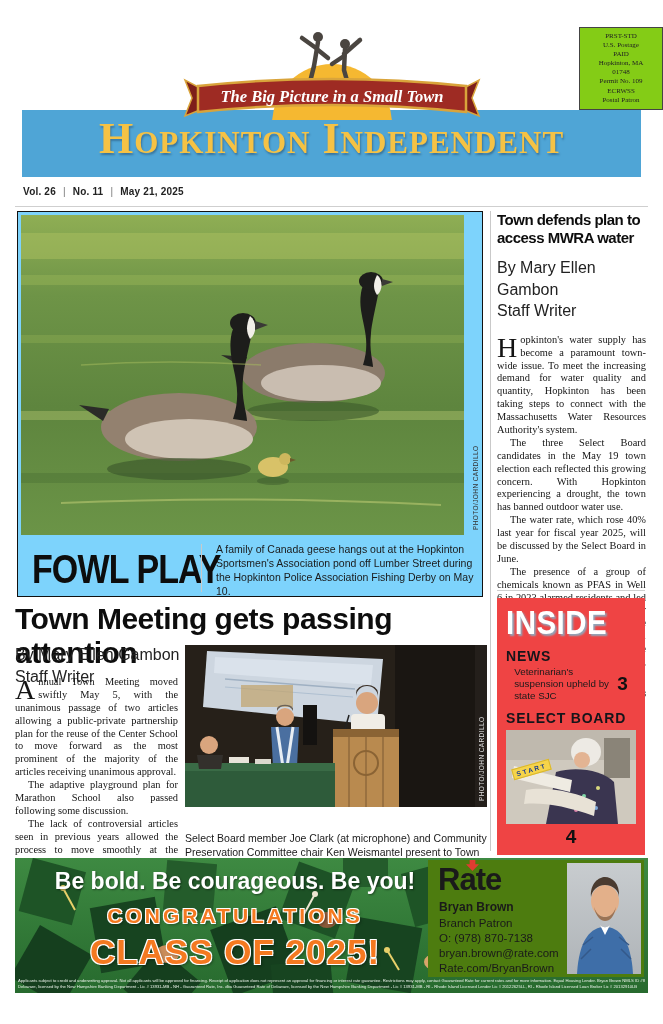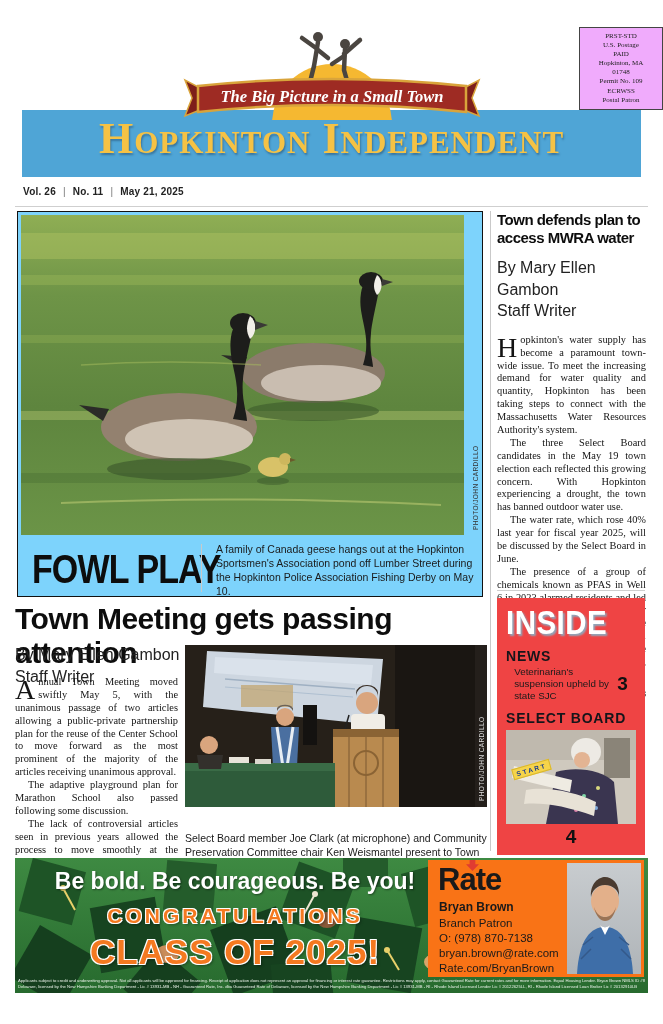--- a/index.html
+++ b/index.html
@@ -1,21 +1,21 @@
 <!DOCTYPE html>
 <html><head>
 <meta charset="utf-8">
 <style>
   html,body{margin:0;padding:0;background:#e9e9e9;}
   #page{position:relative;width:663px;height:1024px;background:#ffffff;margin:0 auto;
         font-family:"Liberation Sans",sans-serif;overflow:hidden;color:#111;}
   .abs{position:absolute;}
 
   
-  .mailbox{left:579px;top:27px;width:78px;border:1px solid #444;background:#f0abfc;
+  .mailbox{left:579px;top:27px;width:78px;border:1px solid #444;background:#84cc16;
            font-family:"Liberation Serif",serif;font-size:7px;line-height:1.3;
            text-align:center;padding:4px 2px;color:#222;}
 
   
   .mast-bar{left:22px;top:110px;width:619px;height:67px;background:#4FA5D6;}
   .mast-title{left:22px;top:113px;width:619px;text-align:center;
               font-family:"Liberation Serif",serif;font-variant:small-caps;
               font-weight:bold;font-size:44px;letter-spacing:1px;color:#F5C245;
               text-shadow:1px 2px 2px rgba(30,60,90,.45);}
   .logo-svg{left:182px;top:24px;width:300px;height:96px;}
@@ -62,21 +62,21 @@
                 letter-spacing:2px;padding:1px 3px;border:1px solid #d8b62e;}
 
   
   .ad{left:15px;top:858px;width:633px;height:135px;overflow:hidden;}
   .ad-line1{left:0;top:10px;width:440px;text-align:center;font-size:23px;font-weight:bold;color:#fff;
             text-shadow:1px 1px 2px rgba(0,0,0,.45);}
   .outline-orange{color:#F47920;
       text-shadow:-1px -1px 0 #fff,1px -1px 0 #fff,-1px 1px 0 #fff,1px 1px 0 #fff,2px 2px 3px rgba(0,0,0,.35);}
   .ad-line2{left:0;top:46px;width:440px;text-align:center;font-size:21px;font-weight:bold;letter-spacing:3px;}
   .ad-line3{left:0;top:74px;width:440px;text-align:center;font-size:35px;font-weight:bold;letter-spacing:1px;}
-  .ad-panel{left:413px;top:2px;width:216px;height:117px;background:#f97316;}
+  .ad-panel{left:413px;top:2px;width:216px;height:117px;background:#4d7c0f;}
   .rate-logo{position:absolute;left:10px;top:2px;font-size:31px;font-weight:bold;color:#1a1a1a;letter-spacing:-1px;}
   .rate-mark{position:absolute;left:38px;top:0px;width:13px;height:11px;background:#E03C31;
              clip-path:polygon(50% 100%,0 38%,28% 38%,28% 0,72% 0,72% 38%,100% 38%);}
   .ad-contact{position:absolute;left:11px;top:40px;font-size:11.5px;line-height:1.32;color:#1a1a1a;}
   .ad-contact .nm{font-weight:bold;font-size:12px;}
   .headshot{position:absolute;right:3px;top:3px;width:74px;height:111px;}
   .fineprint{left:3px;top:120px;width:627px;font-size:4.2px;line-height:1.35;color:#eaf2e9;
              white-space:nowrap;overflow:hidden;}
 </style>
 </head>

